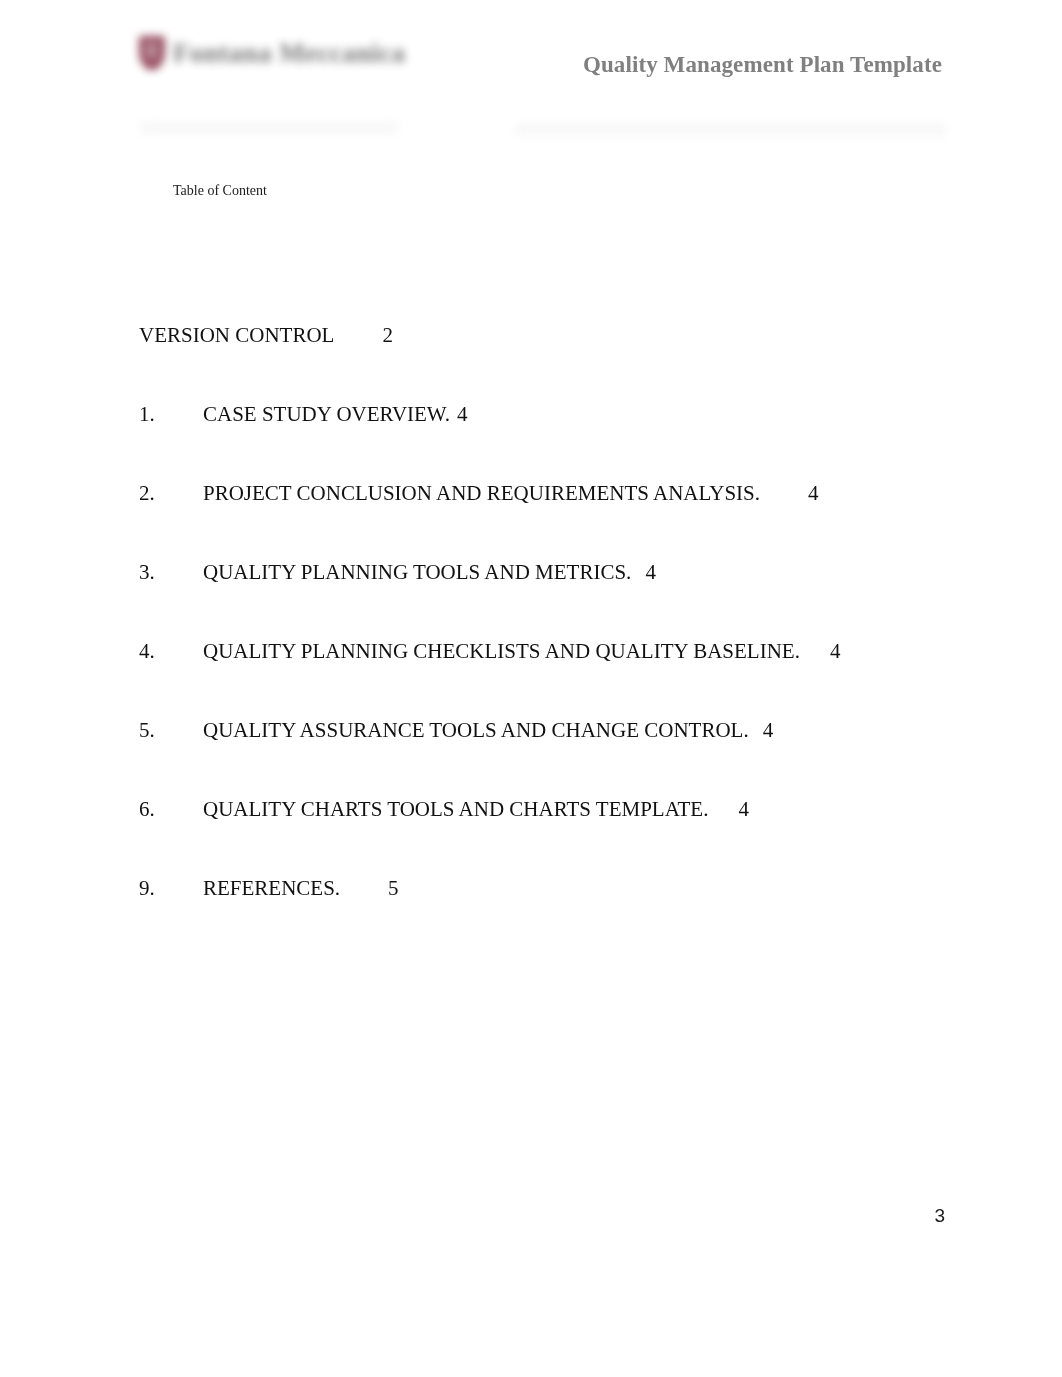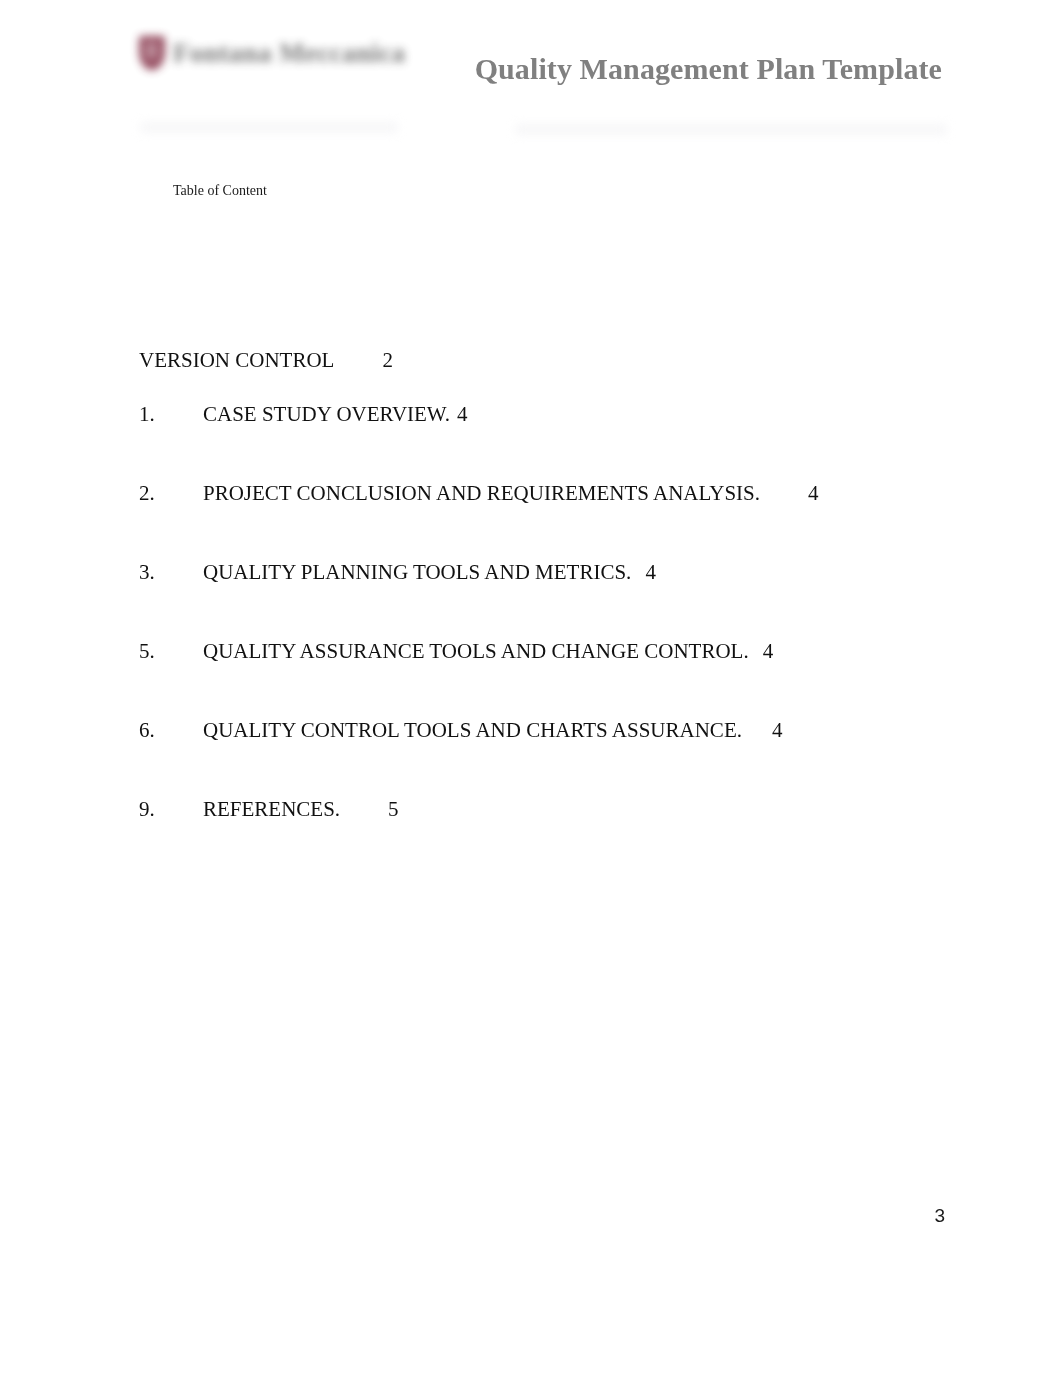--- a/index.html
+++ b/index.html
@@ -66,21 +66,21 @@
     color: #6e6e6e;
     letter-spacing: 0.4px;
     white-space: nowrap;
   }
 
   .header-title {
     position: absolute;
     right: 120px;
     top: 52px;
     font-family: "Liberation Serif", "DejaVu Serif", serif;
-    font-size: 30px;
+    font-size: 23px;
     font-weight: 700;
     color: #808080;
     white-space: nowrap;
     letter-spacing: 0.1px;
   }
 
   
   .header-smudge {
     position: absolute;
     height: 11px;
@@ -133,21 +133,21 @@
     display: inline-block;
     vertical-align: baseline;
   }
 
   
   .gap-xs .toc-page { margin-left: 7px; }
   .gap-sm .toc-page { margin-left: 14px; }
   .gap-md .toc-page { margin-left: 30px; }
   .gap-lg .toc-page { margin-left: 48px; }
 
-  .toc-row.no-number .toc-label { margin-left: 0; margin-top: 25px; }
+  .toc-row.no-number .toc-label { margin-left: 0; }
 
   
   .page-number {
     position: absolute;
     right: 117px;
     top: 1205px;
     font-family: "Liberation Sans", "DejaVu Sans", sans-serif;
     font-size: 19px;
     color: #1a1a1a;
   }
@@ -183,27 +183,30 @@
     </div>
 
     <div class="toc-row gap-lg">
       <span class="toc-num">2.</span><span class="toc-label">PROJECT CONCLUSION AND REQUIREMENTS ANALYSIS.</span><span class="toc-page">4</span>
     </div>
 
     <div class="toc-row gap-sm">
       <span class="toc-num">3.</span><span class="toc-label">QUALITY PLANNING TOOLS AND METRICS.</span><span class="toc-page">4</span>
     </div>
 
+    <div class="toc-row gap-md">
+      <span class="toc-num">4.</span><span class="toc-label">QUALITY PLANNING CHECKLISTS AND QUALITY BASELINE.</span><span class="toc-page">4</span>
+    </div>
 
     <div class="toc-row gap-sm">
       <span class="toc-num">5.</span><span class="toc-label">QUALITY ASSURANCE TOOLS AND CHANGE CONTROL.</span><span class="toc-page">4</span>
     </div>
 
     <div class="toc-row gap-md">
-      <span class="toc-num">6.</span><span class="toc-label">QUALITY CONTROL TOOLS AND CHARTS ASSURANCE.</span><span class="toc-page">4</span>
+      <span class="toc-num">6.</span><span class="toc-label">QUALITY CHARTS TOOLS AND CHARTS TEMPLATE.</span><span class="toc-page">4</span>
     </div>
 
 
 
     <div class="toc-row gap-lg">
       <span class="toc-num">9.</span><span class="toc-label">REFERENCES.</span><span class="toc-page">5</span>
     </div>
 
   </div>
 

